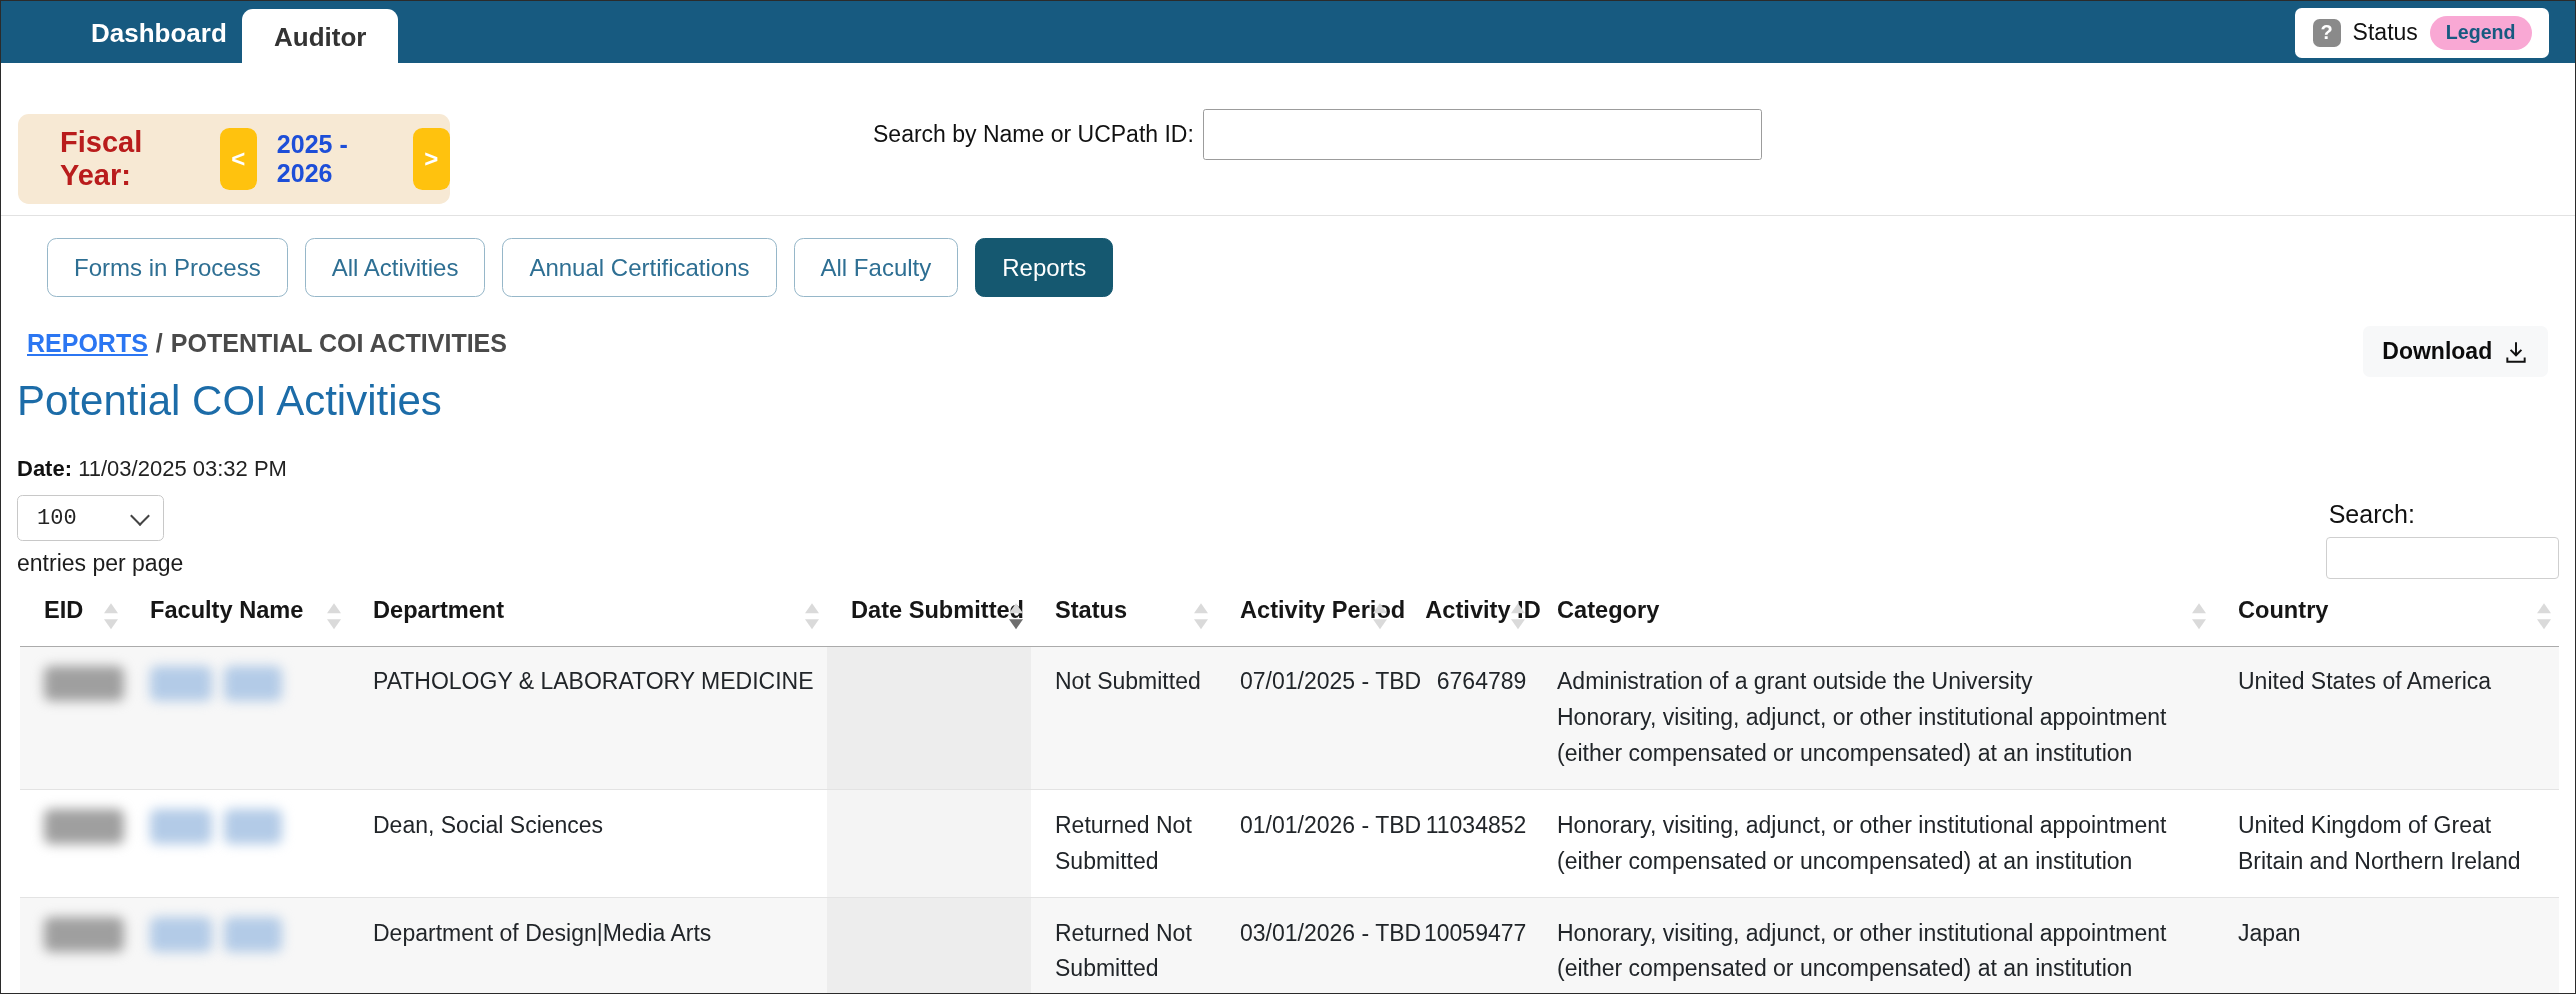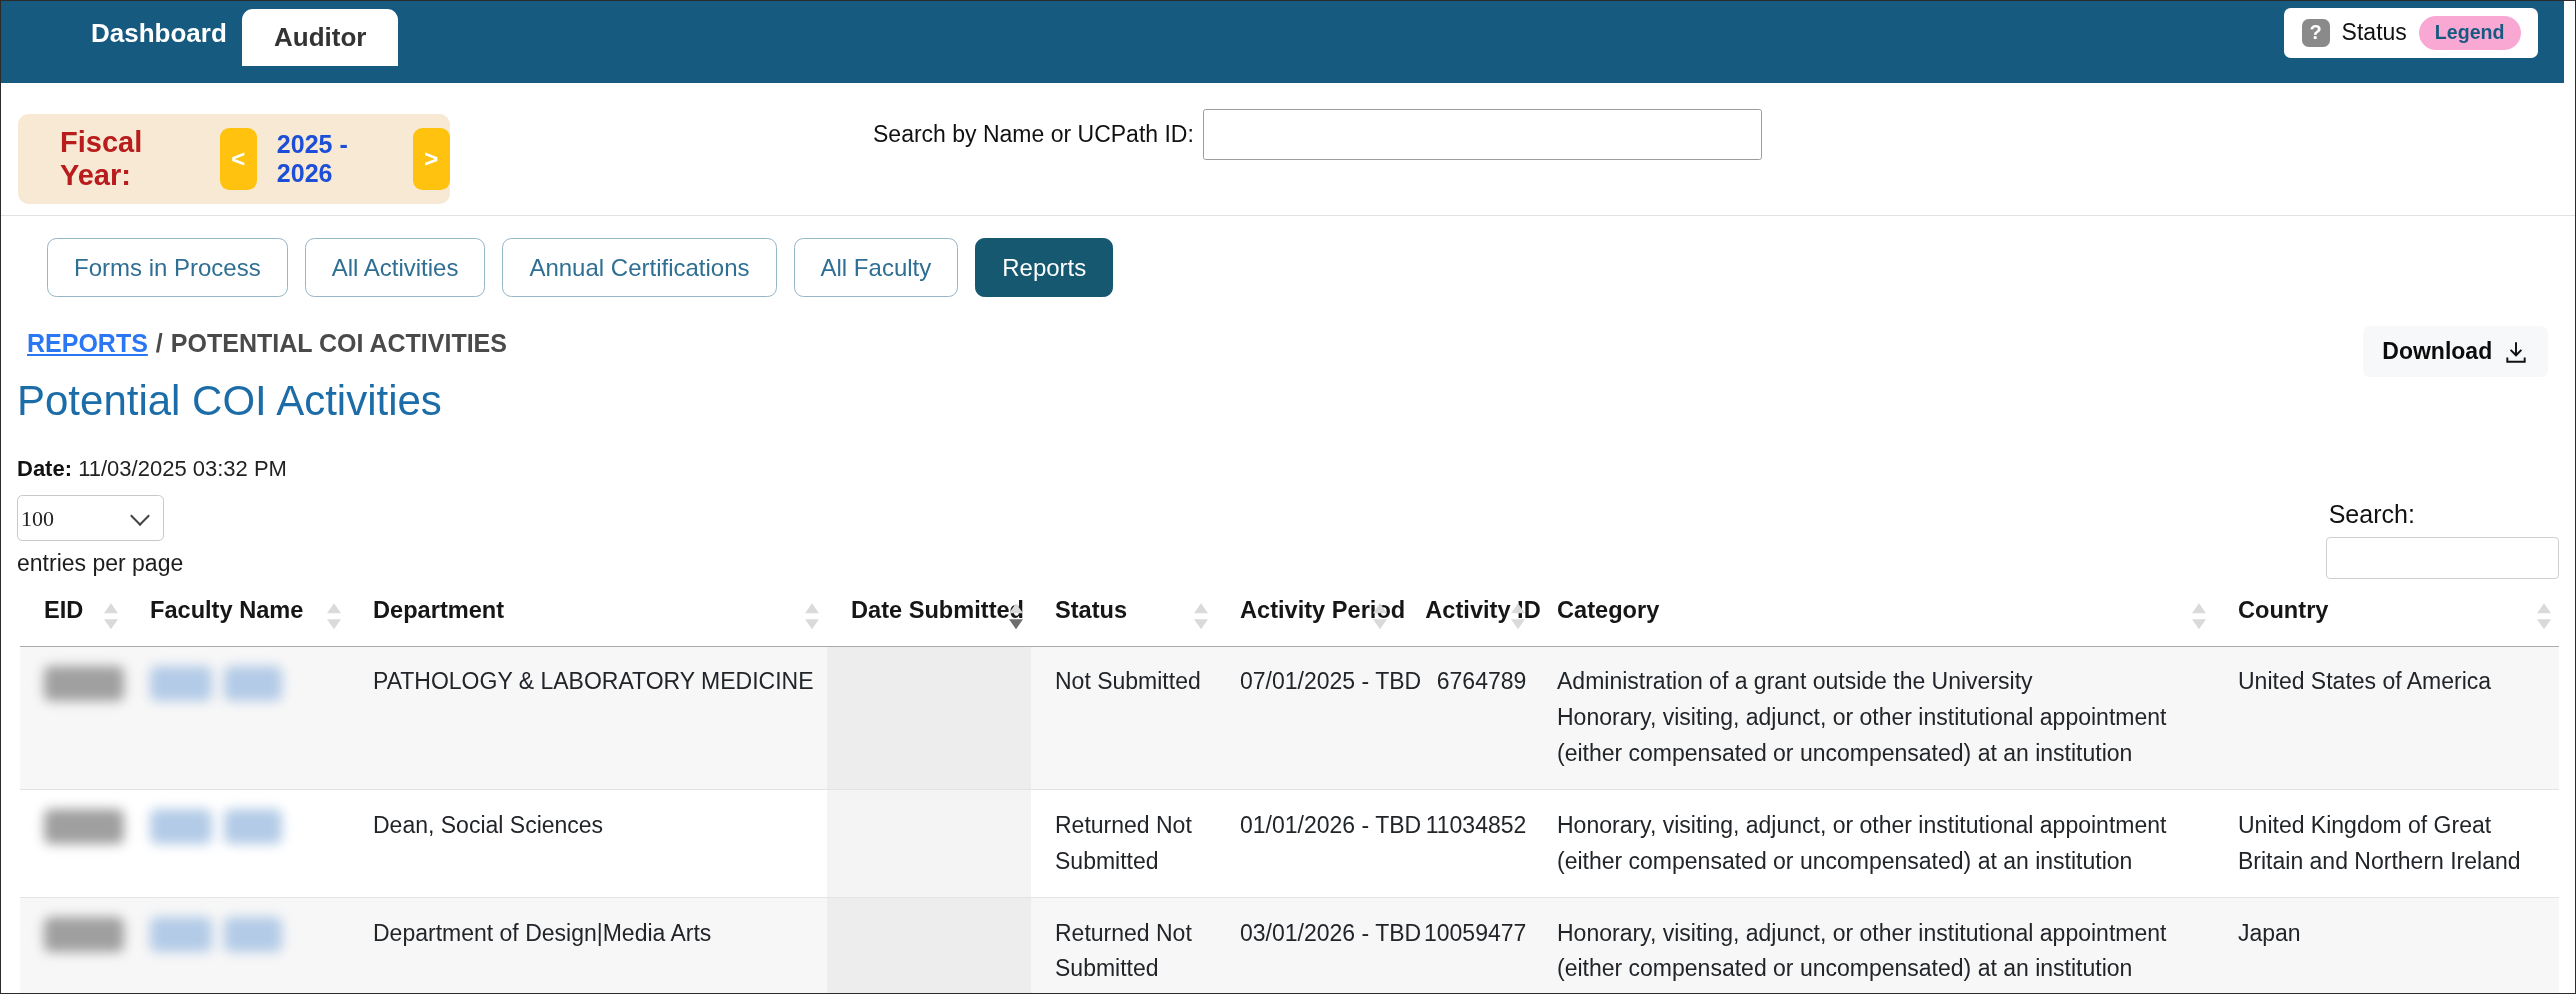--- a/index.html
+++ b/index.html
@@ -7,21 +7,21 @@
   body {
     font-family: "Liberation Sans", sans-serif;
     background: #ffffff;
     border: 1.3px solid #2b2b2b;
     position: relative;
     overflow: hidden;
   }
 
   
   .topbar {
-    position: absolute; left: 0; top: 0; right: 11px; height: 82px;
+    position: absolute; left: 0; top: 0; right: 0; height: 62px;
     background: #175a80;
     text-decoration: underline;
   }
   .tab-dashboard {
     position: absolute; left: 90px; top: 0; height: 65px;
     display: flex; align-items: center;
     color: #ffffff; font-weight: bold; font-size: 26px; cursor: pointer;
   }
   .tab-auditor {
     position: absolute; left: 241px; top: 8px; height: 57px; min-width: 135px;
@@ -111,23 +111,23 @@
   }
   .date-line { position: absolute; left: 16px; top: 455px; font-size: 22px; color: #222222; }
   .date-line b { color: #111111; }
 
   
   .page-size {
     position: absolute; left: 16px; top: 494px; width: 147px; height: 46px;
   }
   .page-size select {
     width: 100%; height: 100%; border: 0.7px solid #c8c8c8; border-radius: 5.4px;
-    font-size: 22px; color: #222222; padding: 0 40px 0 3px;
+    font-size: 22px; color: #222222; padding: 0 40px 0 19px;
     appearance: none; -webkit-appearance: none; background: #ffffff; cursor: pointer;
-    font-family: Liberation Serif, serif;
+    font-family: Liberation Mono, monospace;
   }
   .page-size::after {
     content: ""; position: absolute; right: 17.5px; top: 13.5px;
     width: 12px; height: 12px;
     border-right: 2.7px solid #444444; border-bottom: 2.7px solid #444444;
     transform: rotate(45deg); pointer-events: none;
   }
   .entries-label { position: absolute; left: 16px; top: 549px; font-size: 23px; color: #1c1c1c; }
 
   .table-search {

